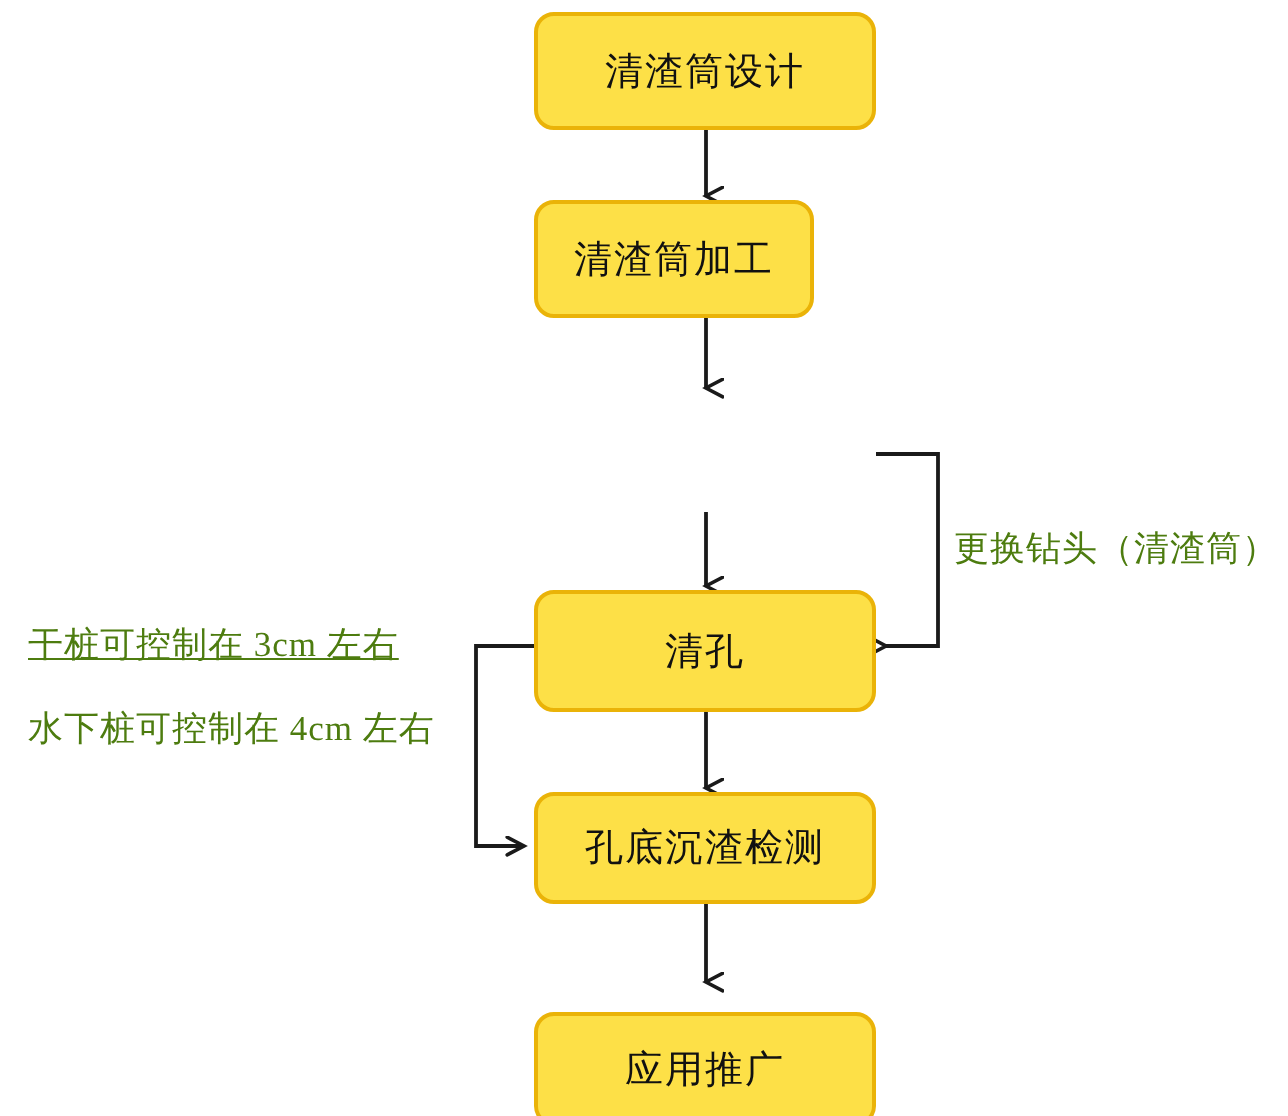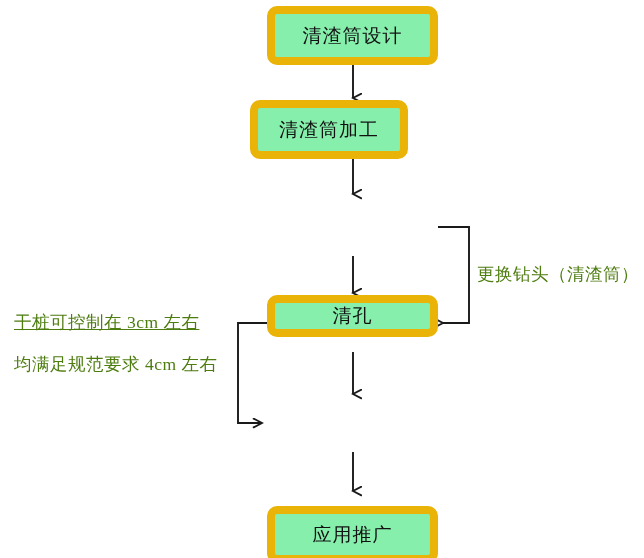--- a/index.html
+++ b/index.html
@@ -11,23 +11,23 @@
     position: relative;
     width: 644px;
     height: 558px;
     background: #ffffff;
     overflow: hidden;
     font-family: "Liberation Serif", "DejaVu Serif", serif;
   }
   .node {
     position: absolute;
     box-sizing: border-box;
-    border: 8px solid #eab308;
+    border: 2px solid #eab308;
     border-radius: 10px;
-    background: #86efac;
+    background: #fde047;
     display: flex;
     align-items: center;
     justify-content: center;
     color: #111111;
     font-size: 19px;
     letter-spacing: 1px;
     white-space: nowrap;
   }
   .note {
     position: absolute;
@@ -73,34 +73,37 @@
       <path d="M438,227 L469,227 L469,323 L443,323" marker-end="url(#arrowL)"></path>
 
       <path d="M267,323 L238,323 L238,423 L262,423" marker-end="url(#arrowR)"></path>
     </g>
   </svg>
 
   <div class="node" style="left:267px;top:6px;width:171px;height:59px;">
     <span>清渣筒设计</span>
   </div>
 
-  <div class="node" style="left:250px;top:100px;width:158px;height:59px;">
+  <div class="node" style="left:267px;top:100px;width:140px;height:59px;">
     <span>清渣筒加工</span>
   </div>
 
 
-  <div class="node" style="left:267px;top:295px;width:171px;height:42px;">
+  <div class="node" style="left:267px;top:295px;width:171px;height:61px;">
     <span>清孔</span>
   </div>
 
+  <div class="node" style="left:267px;top:396px;width:171px;height:56px;">
+    <span>孔底沉渣检测</span>
+  </div>
 
   <div class="node" style="left:267px;top:506px;width:171px;height:57px;">
     <span>应用推广</span>
   </div>
 
   <div class="note" style="left:477px;top:262px;">更换钻头（清渣筒）</div>
 
   <div class="note" style="left:14px;top:310px;text-decoration:underline;">干桩可控制在 3cm 左右</div>
 
-  <div class="note" style="left:14px;top:352px;">均满足规范要求 4cm 左右</div>
+  <div class="note" style="left:14px;top:352px;">水下桩可控制在 4cm 左右</div>
 
 
 </div>
 
 </body></html>

